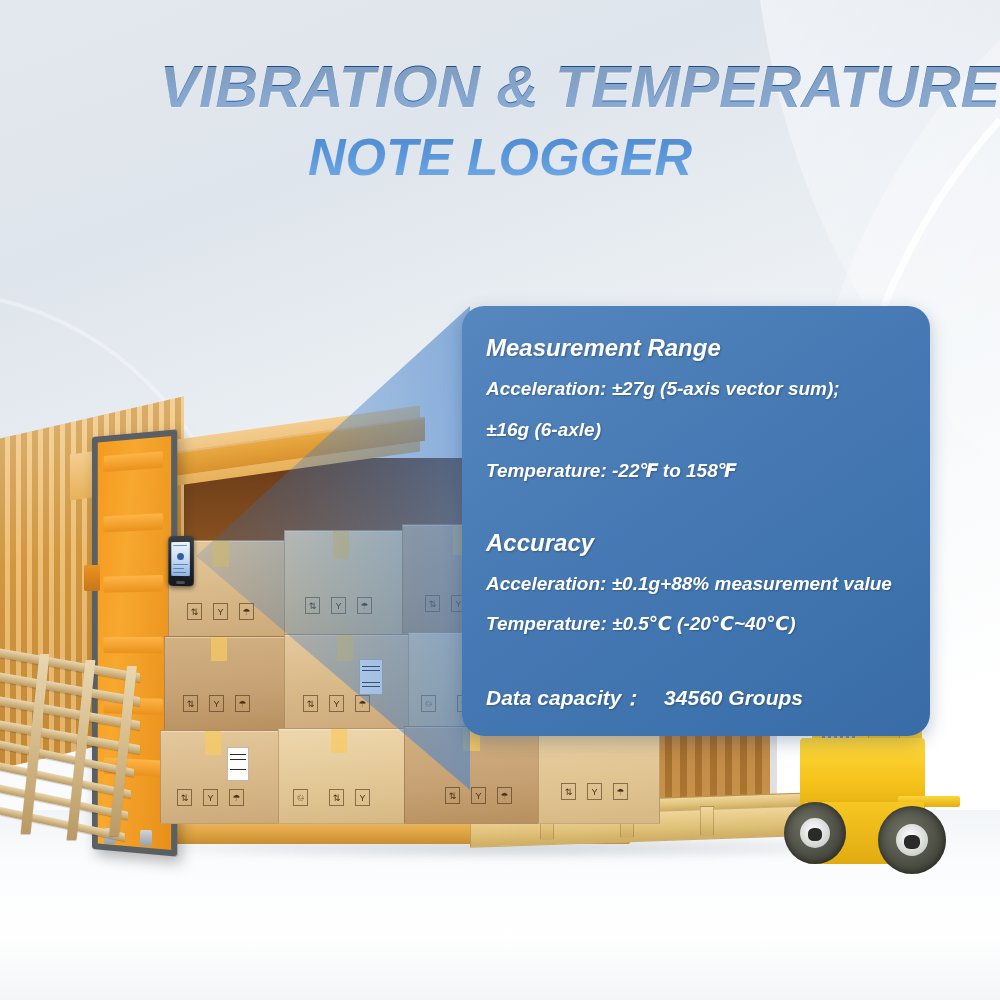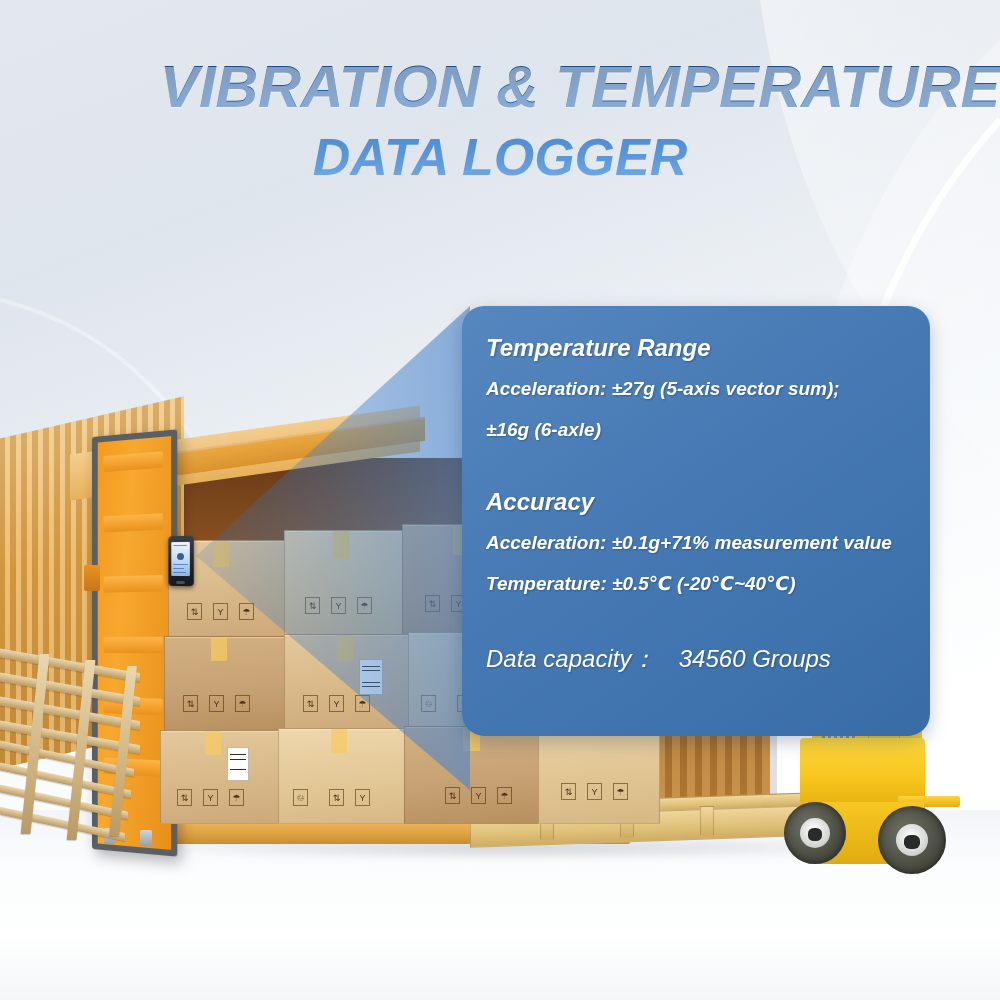--- a/index.html
+++ b/index.html
@@ -181,21 +181,21 @@
     margin:2px 0 16px 0;
   }
   .sec-line{
     font-size:19px;font-weight:bold;font-style:italic;
     text-shadow:1px 1px 2px rgba(0,0,0,.25);
     margin:0 0 19px 0;line-height:1.15;white-space:nowrap;
   }
   .gap-a{height:26px;}
   .gap-b{height:30px;}
   .cap-line{
-    font-size:24px;font-weight:normal;font-style:italic;
+    font-size:21px;font-weight:bold;font-style:italic;
     text-shadow:1px 1px 2px rgba(0,0,0,.25);white-space:nowrap;
   }
 
   
   .note{
     position:absolute;left:36px;top:944px;width:928px;height:50px;z-index:12;
     background:linear-gradient(180deg,#141414 0%,#050505 50%,#101010 100%);
     border-radius:19px;
     display:flex;align-items:center;justify-content:center;
     box-shadow:0 2px 6px rgba(0,0,0,.35);
@@ -231,21 +231,21 @@
       <path d="M1010,30 C880,150 800,330 790,560 L1010,640 Z" fill="#ffffff" opacity="0.30"></path>
       <path d="M1000,120 C900,230 840,380 826,560" stroke="#ffffff" stroke-width="7" fill="none" opacity="0.85"></path>
       <path d="M0,660 C250,600 520,600 1000,690 L1000,945 L0,945 Z" fill="url(#sw2)" opacity="0.9"></path>
       <path d="M640,760 C760,742 880,744 1000,768" stroke="#ffffff" stroke-width="9" fill="none" opacity="0.9"></path>
       <path d="M0,300 C120,330 200,420 230,520" stroke="#ffffff" stroke-width="4" fill="none" opacity="0.35"></path>
     </svg>
   </div>
 
   <div class="title-wrap">
     <div class="title-l1">VIBRATION &amp; TEMPERATURE</div>
-    <div class="title-l2">DATA LOGGER</div>
+    <div class="title-l2">NOTE LOGGER</div>
   </div>
 
   <div class="scene">
 
     <div class="floor"></div>
     <div class="floor-shadow"></div>
 
     <div>
       <div class="cont-inner"></div>
       <div class="cont-rearseam"></div>
@@ -462,28 +462,29 @@
       <div class="dot" style="left:6px;top:11px;width:7px;height:7px"></div>
       <div class="ln" style="top:22px;width:15px"></div>
       <div class="ln" style="top:26px;width:11px"></div>
       <div class="ln" style="top:30px;width:13px"></div>
     </div>
     <div class="device-btn"></div>
   </div>
 
   <div class="panel">
     <div class="panel-inner">
-      <div class="sec-head">Temperature Range</div>
+      <div class="sec-head">Measurement Range</div>
       <div class="sec-line">Acceleration: ±27g (5-axis vector sum);</div>
       <div class="sec-line">±16g (6-axle)</div>
+      <div class="sec-line">Temperature: -22℉ to 158℉</div>
 
       <div class="gap-a"></div>
 
       <div class="sec-head">Accuracy</div>
-      <div class="sec-line">Acceleration: ±0.1g+71% measurement value</div>
+      <div class="sec-line">Acceleration: ±0.1g+88% measurement value</div>
       <div class="sec-line">Temperature: ±0.5℃ (-20℃~40℃)</div>
 
       <div class="gap-b"></div>
 
       <div class="cap-line">
         <span>Data capacity：</span>
         <span style="display:inline-block;width:10px"></span>
         <span>34560 Groups</span>
       </div>
     </div>

